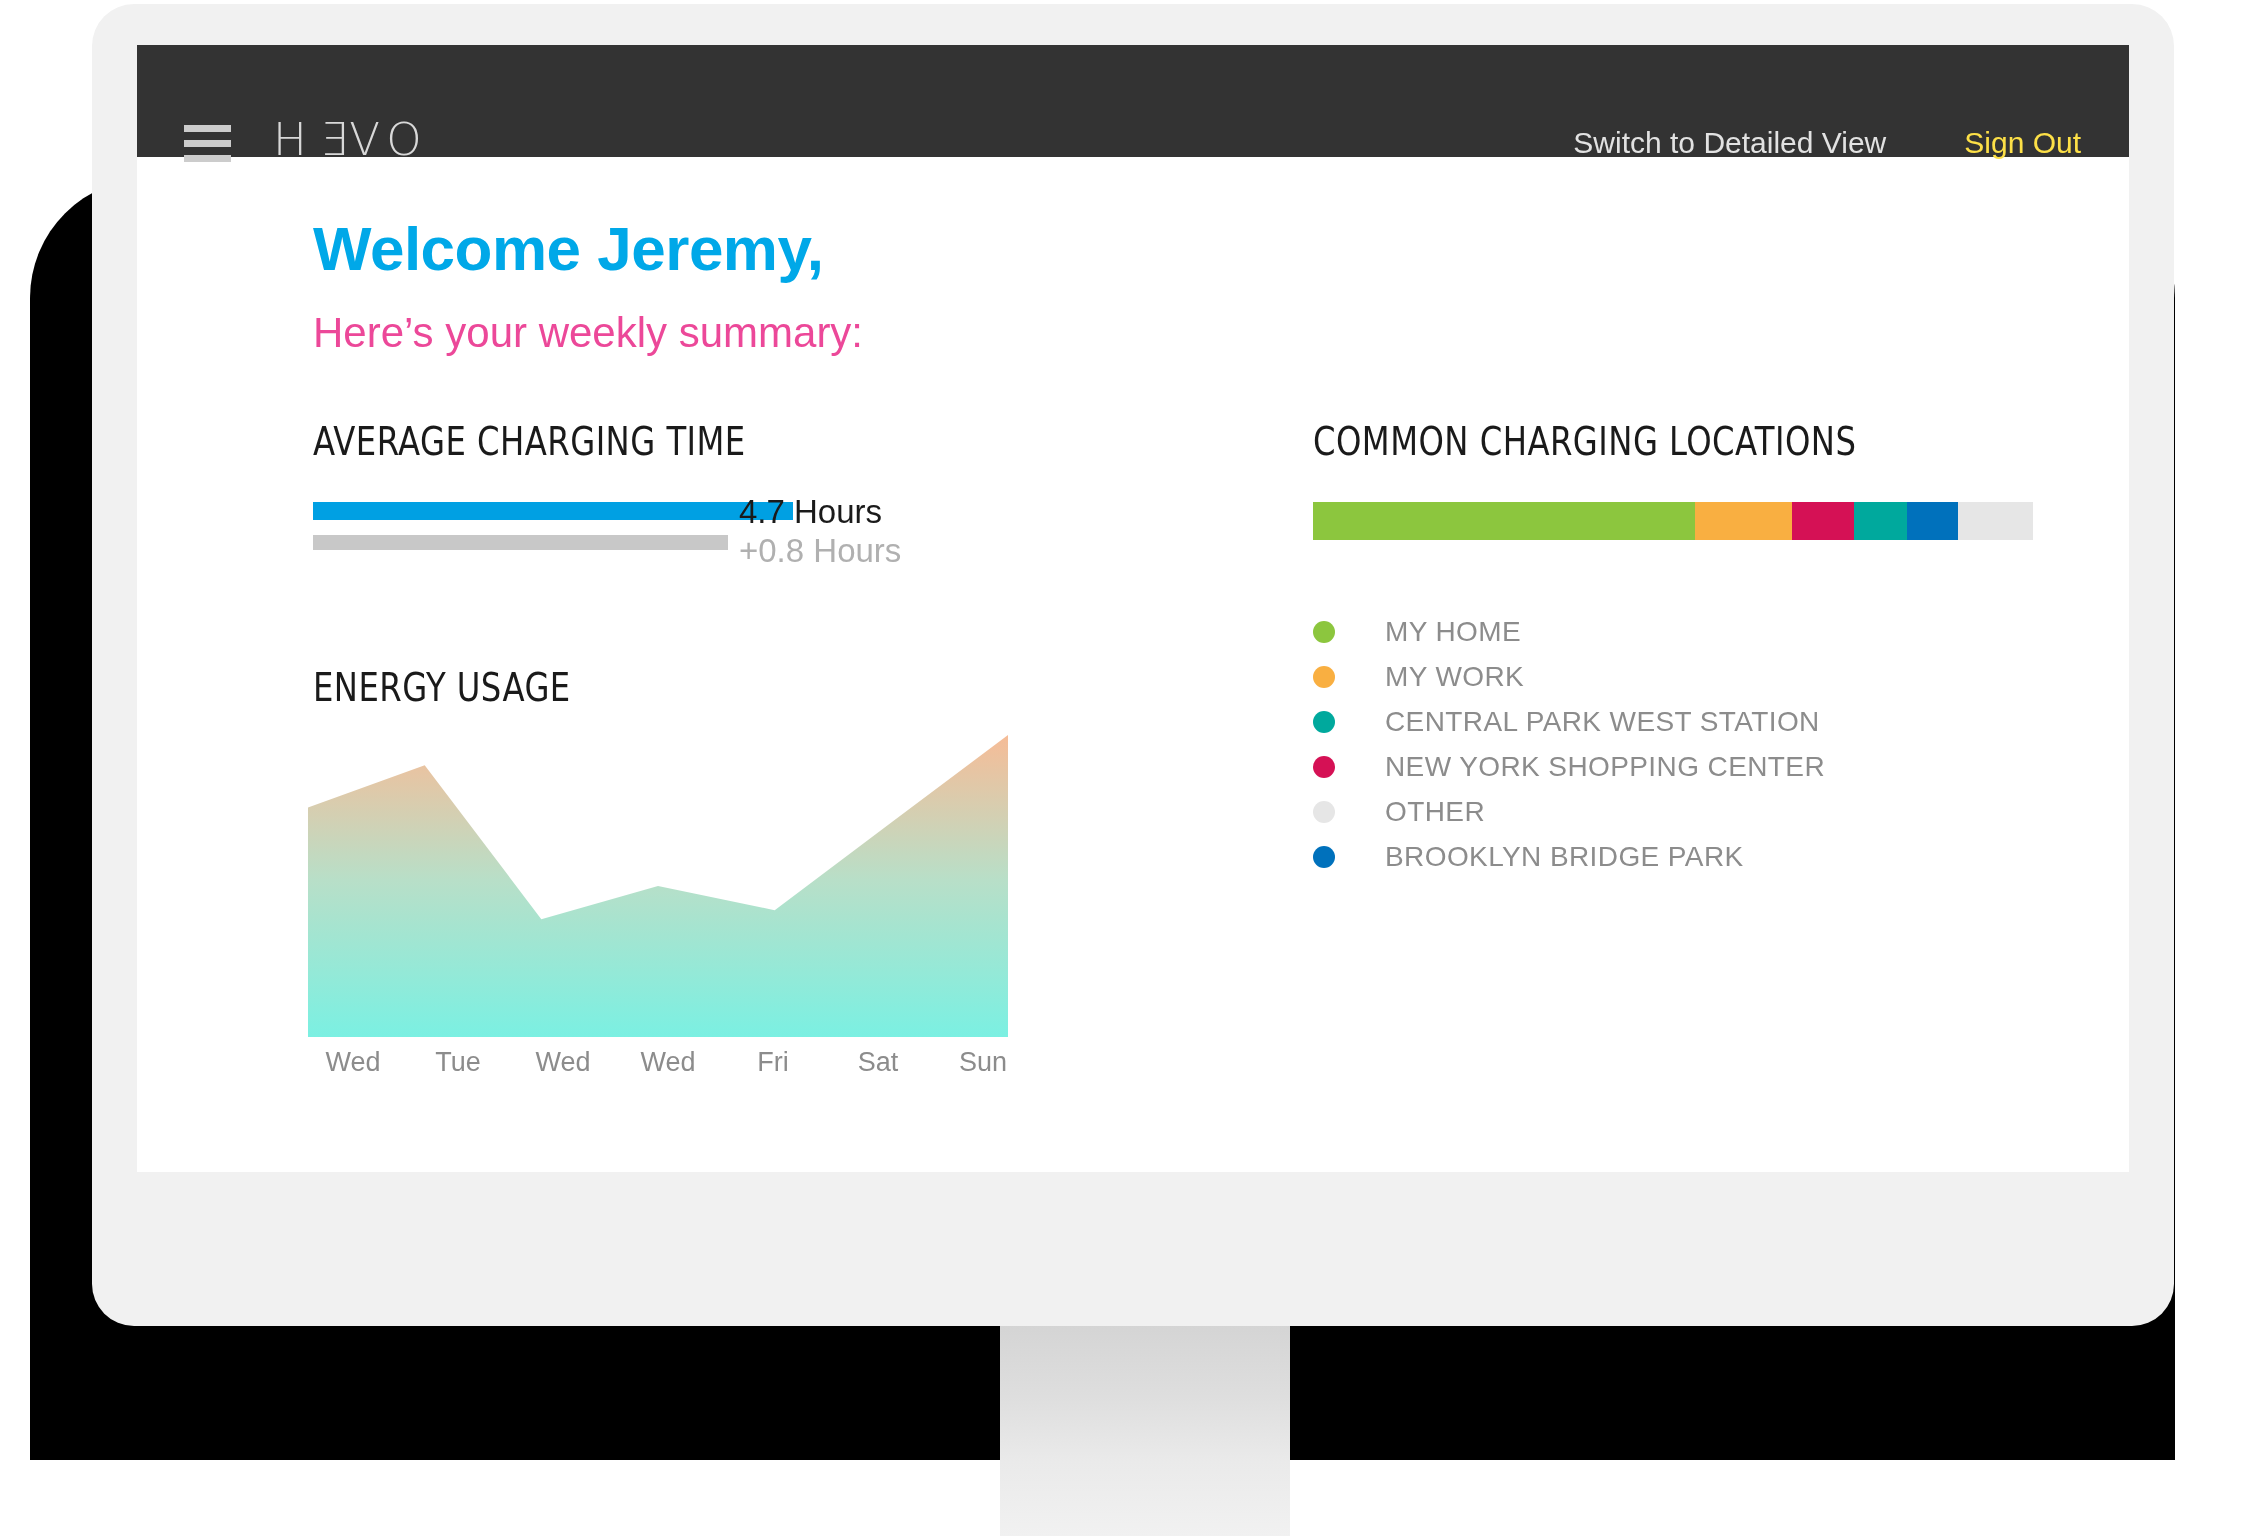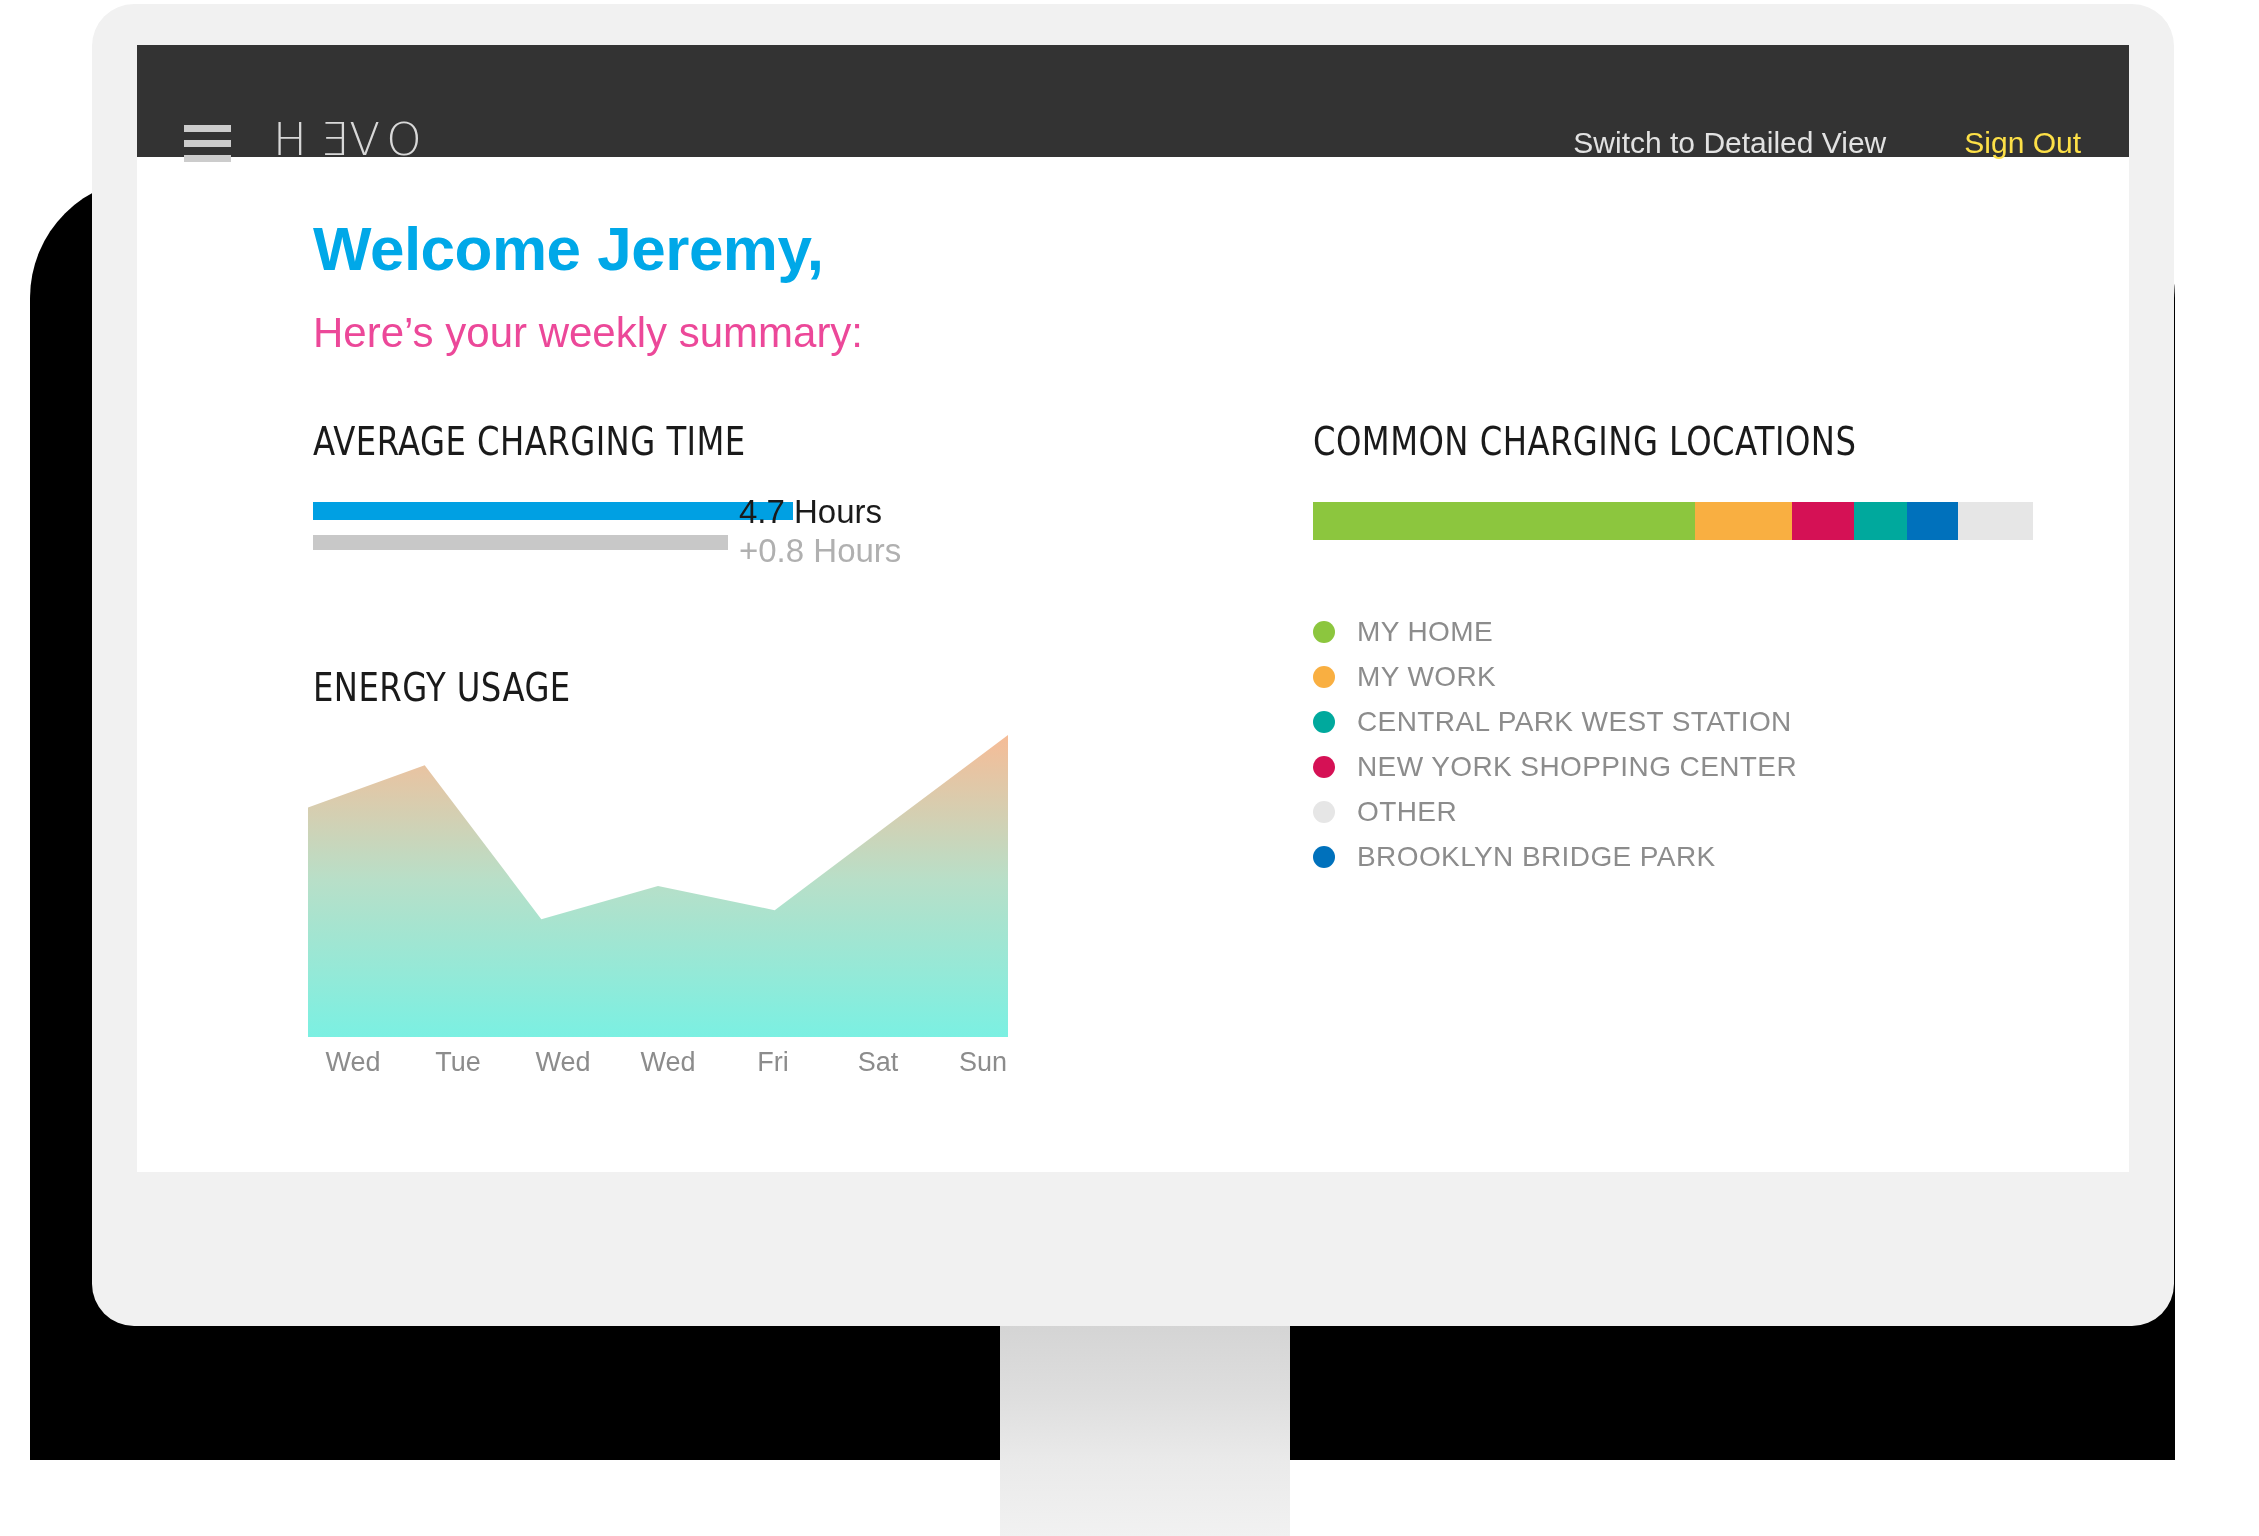--- a/index.html
+++ b/index.html
@@ -242,20 +242,21 @@
   .legend {
     position: absolute;
     left: 1152px;
     top: 452px;
   }
   .legend-item {
     display: flex;
     align-items: center;
     height: 45px;
     cursor: pointer;
+    gap: 28px;
   }
   .legend-dot {
     width: 22px;
     height: 22px;
     border-radius: 50%;
     margin-right: 22px;
     flex: 0 0 auto;
   }
   .legend-label {
     font-size: 28px;

